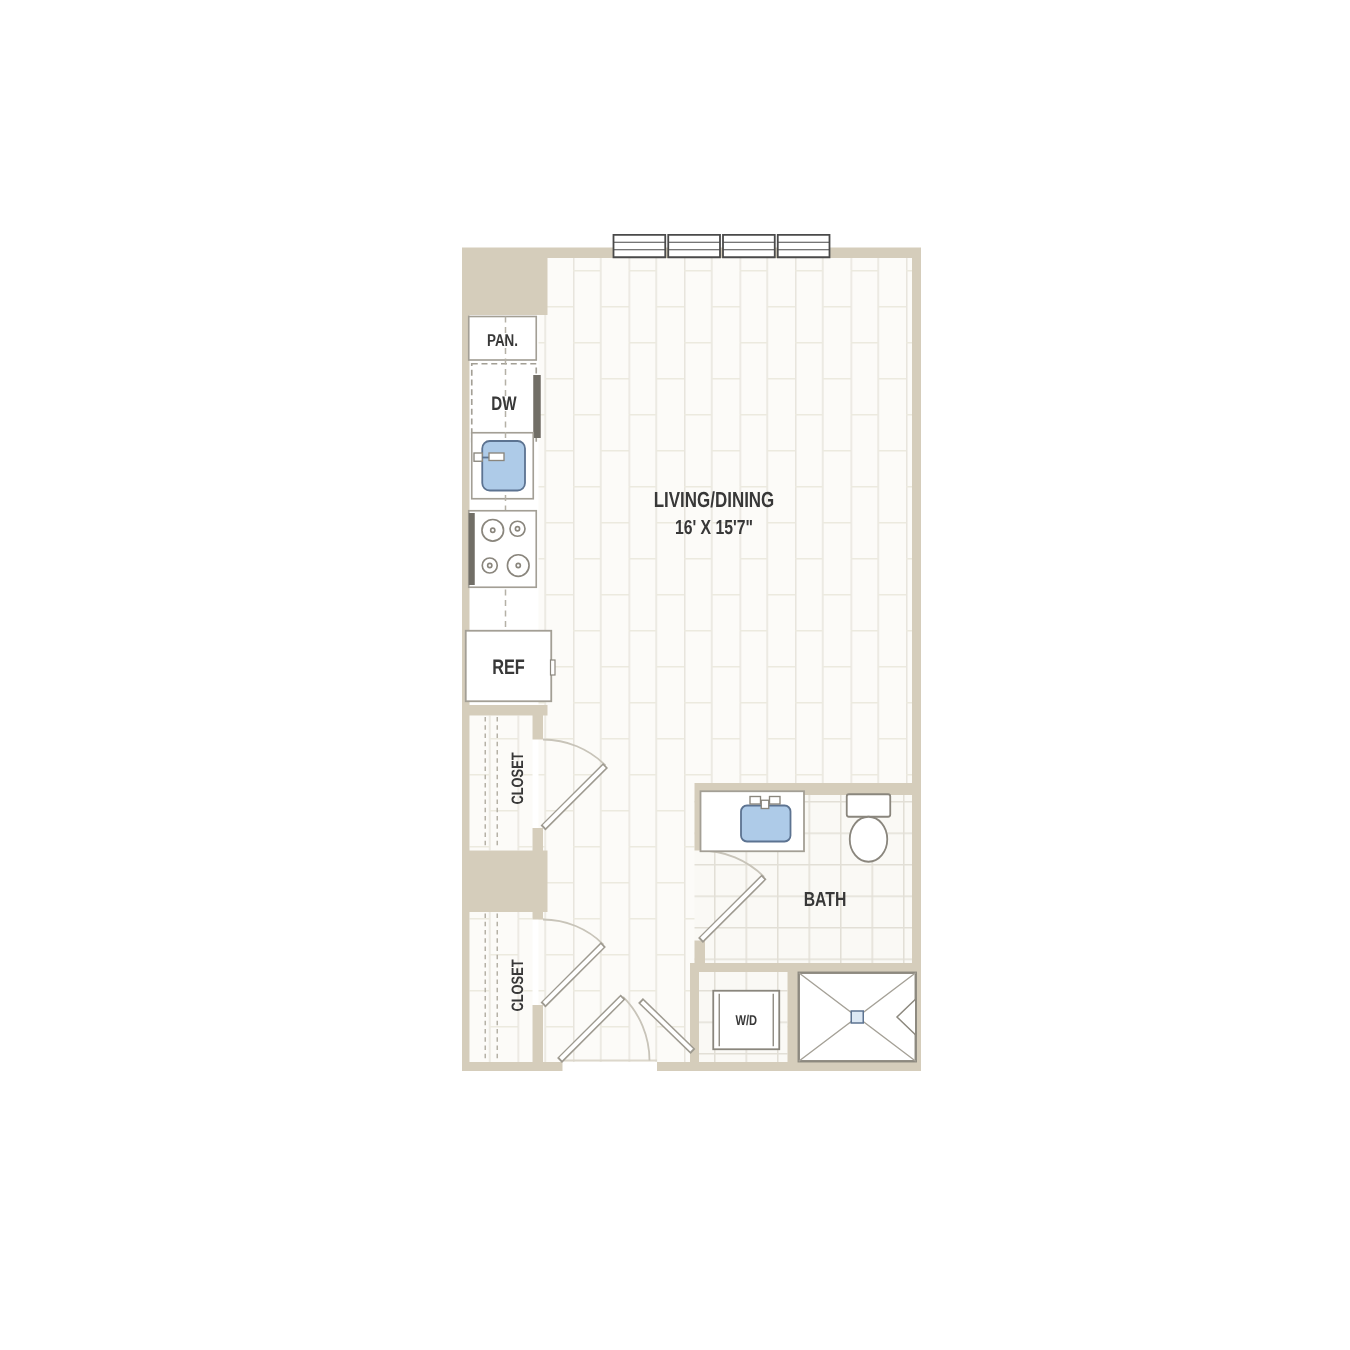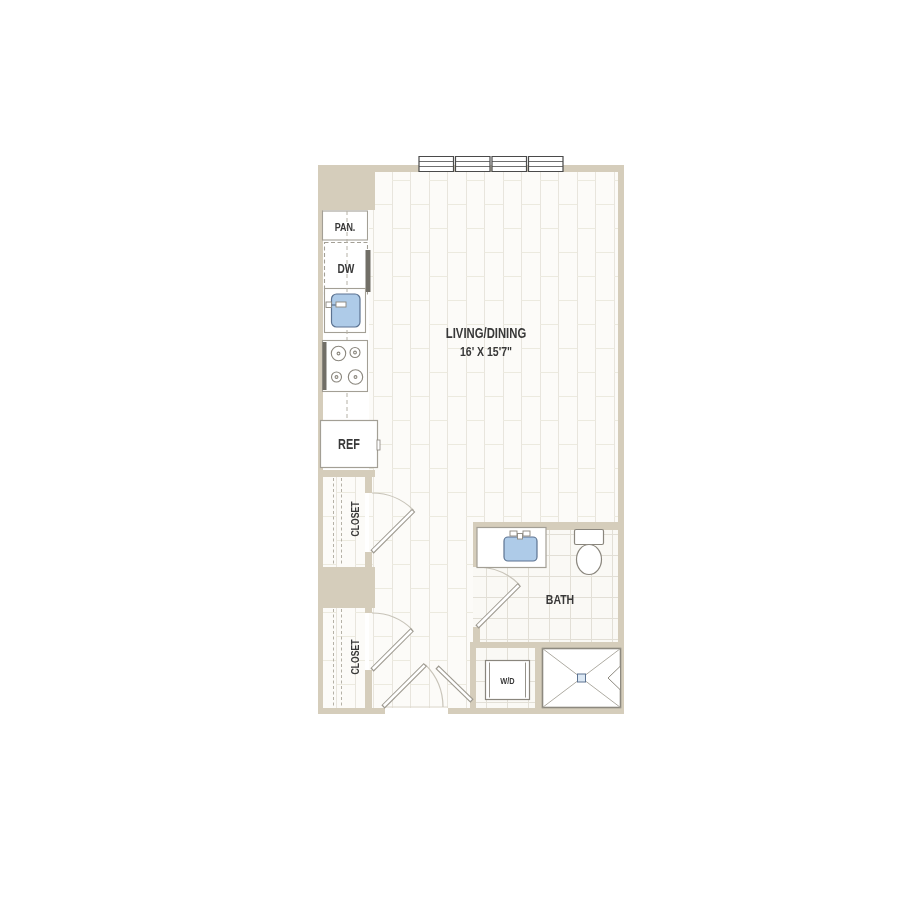--- a/index.html
+++ b/index.html
@@ -1,18 +1,18 @@
 <!DOCTYPE html>
 <html><head>
 <meta charset="utf-8">
 <style>
   html,body{margin:0;padding:0;background:#ffffff;}
   .page{position:relative;width:900px;height:900px;background:#ffffff;overflow:hidden;
         font-family:"Liberation Sans", sans-serif;}
-  .plan{position:absolute;left:318px;top:156px;width:306px;height:559px;}
+  .plan{position:absolute;left:308px;top:156px;width:306px;height:559px;}
   svg{display:block;}
   svg text{font-family:"Liberation Sans", sans-serif;font-weight:700;fill:#383838;}
 </style>
 </head>
 <body>
 
 <div class="page">
   <div class="plan">
     <svg width="306" height="559" viewBox="0 0 306 559">
       <defs>

